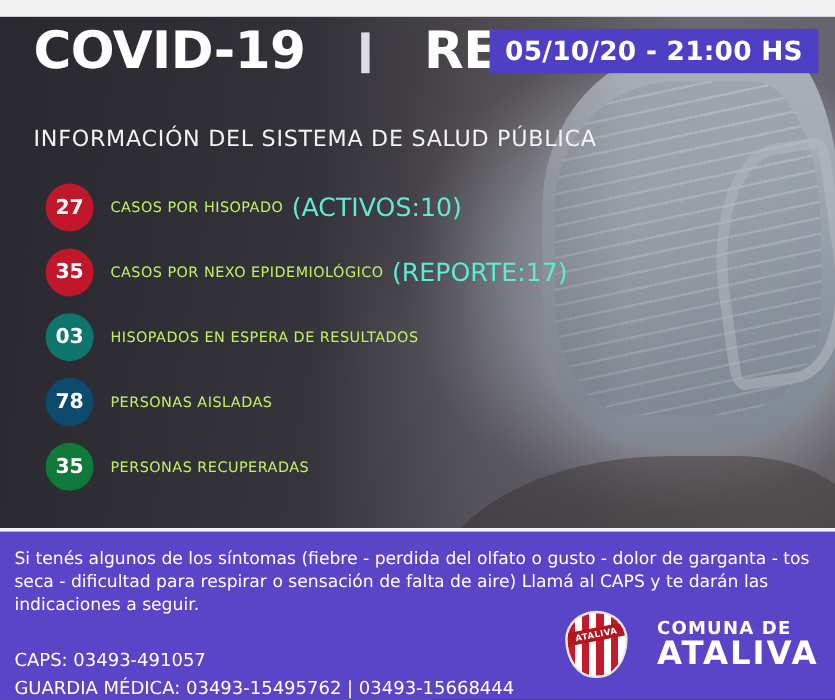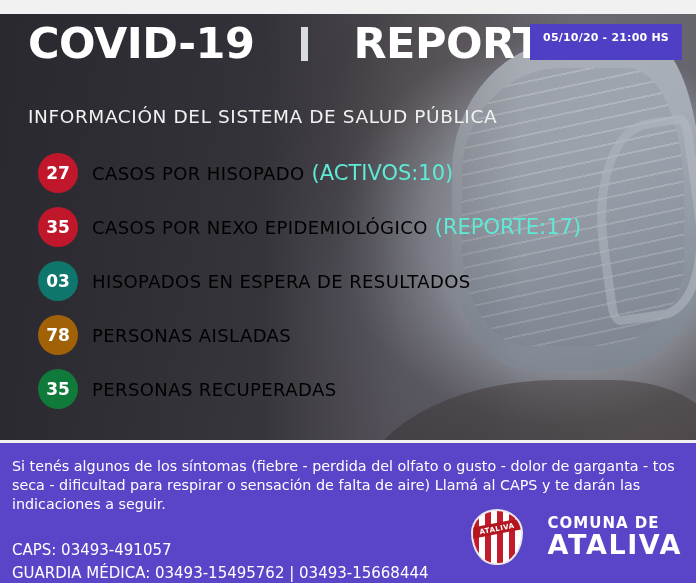--- a/index.html
+++ b/index.html
@@ -85,23 +85,23 @@
     background: #d9dde2;
     margin: 0 12px 0 14px;
   }
 
   
   #date-badge {
     position: absolute;
     right: 14px; top: 24px;
     background: #4e3fc4;
     color: #ffffff;
-    font-size: 11px;
+    font-size: 22px;
     font-weight: bold;
-    padding: 7px 13px 16px 13px;
+    padding: 7px 13px 5px 13px;
     letter-spacing: 0.2px;
     font-family: "DejaVu Sans", sans-serif;
     white-space: nowrap;
   }
 
   
   #subtitle {
     position: absolute;
     left: 28px; top: 106px;
     font-size: 18.5px;
@@ -127,22 +127,22 @@
     border-radius: 50%;
     display: flex; align-items: center; justify-content: center;
     color: #ffffff;
     font-size: 17px;
     font-weight: bold;
     font-family: "DejaVu Sans", sans-serif;
     flex: 0 0 auto;
   }
   .stat-label {
     margin-left: 14px;
-    font-size: 18px;
-    color: #000000;
+    font-size: 12px;
+    color: #bef264;
     letter-spacing: 0.4px;
     font-family: "DejaVu Sans", sans-serif;
     white-space: nowrap;
   }
   .stat-active {
     margin-left: 7px;
     font-size: 21px;
     color: #5eead4;
     font-family: "DejaVu Sans", sans-serif;
     white-space: nowrap;
@@ -258,21 +258,21 @@
     <span class="stat-active">(REPORTE:17)</span>
   </div>
 
   <div class="stat-row">
     <span class="bullet" style="background:#0f766e">03</span>
     <span class="stat-label">HISOPADOS EN ESPERA DE RESULTADOS</span>
     <span class="stat-active"></span>
   </div>
 
   <div class="stat-row">
-    <span class="bullet" style="background:#a16207">78</span>
+    <span class="bullet" style="background:#0c4a6e">78</span>
     <span class="stat-label">PERSONAS AISLADAS</span>
     <span class="stat-active"></span>
   </div>
 
   <div class="stat-row">
     <span class="bullet" style="background:#0f7a3a">35</span>
     <span class="stat-label">PERSONAS RECUPERADAS</span>
     <span class="stat-active"></span>
   </div>
 

